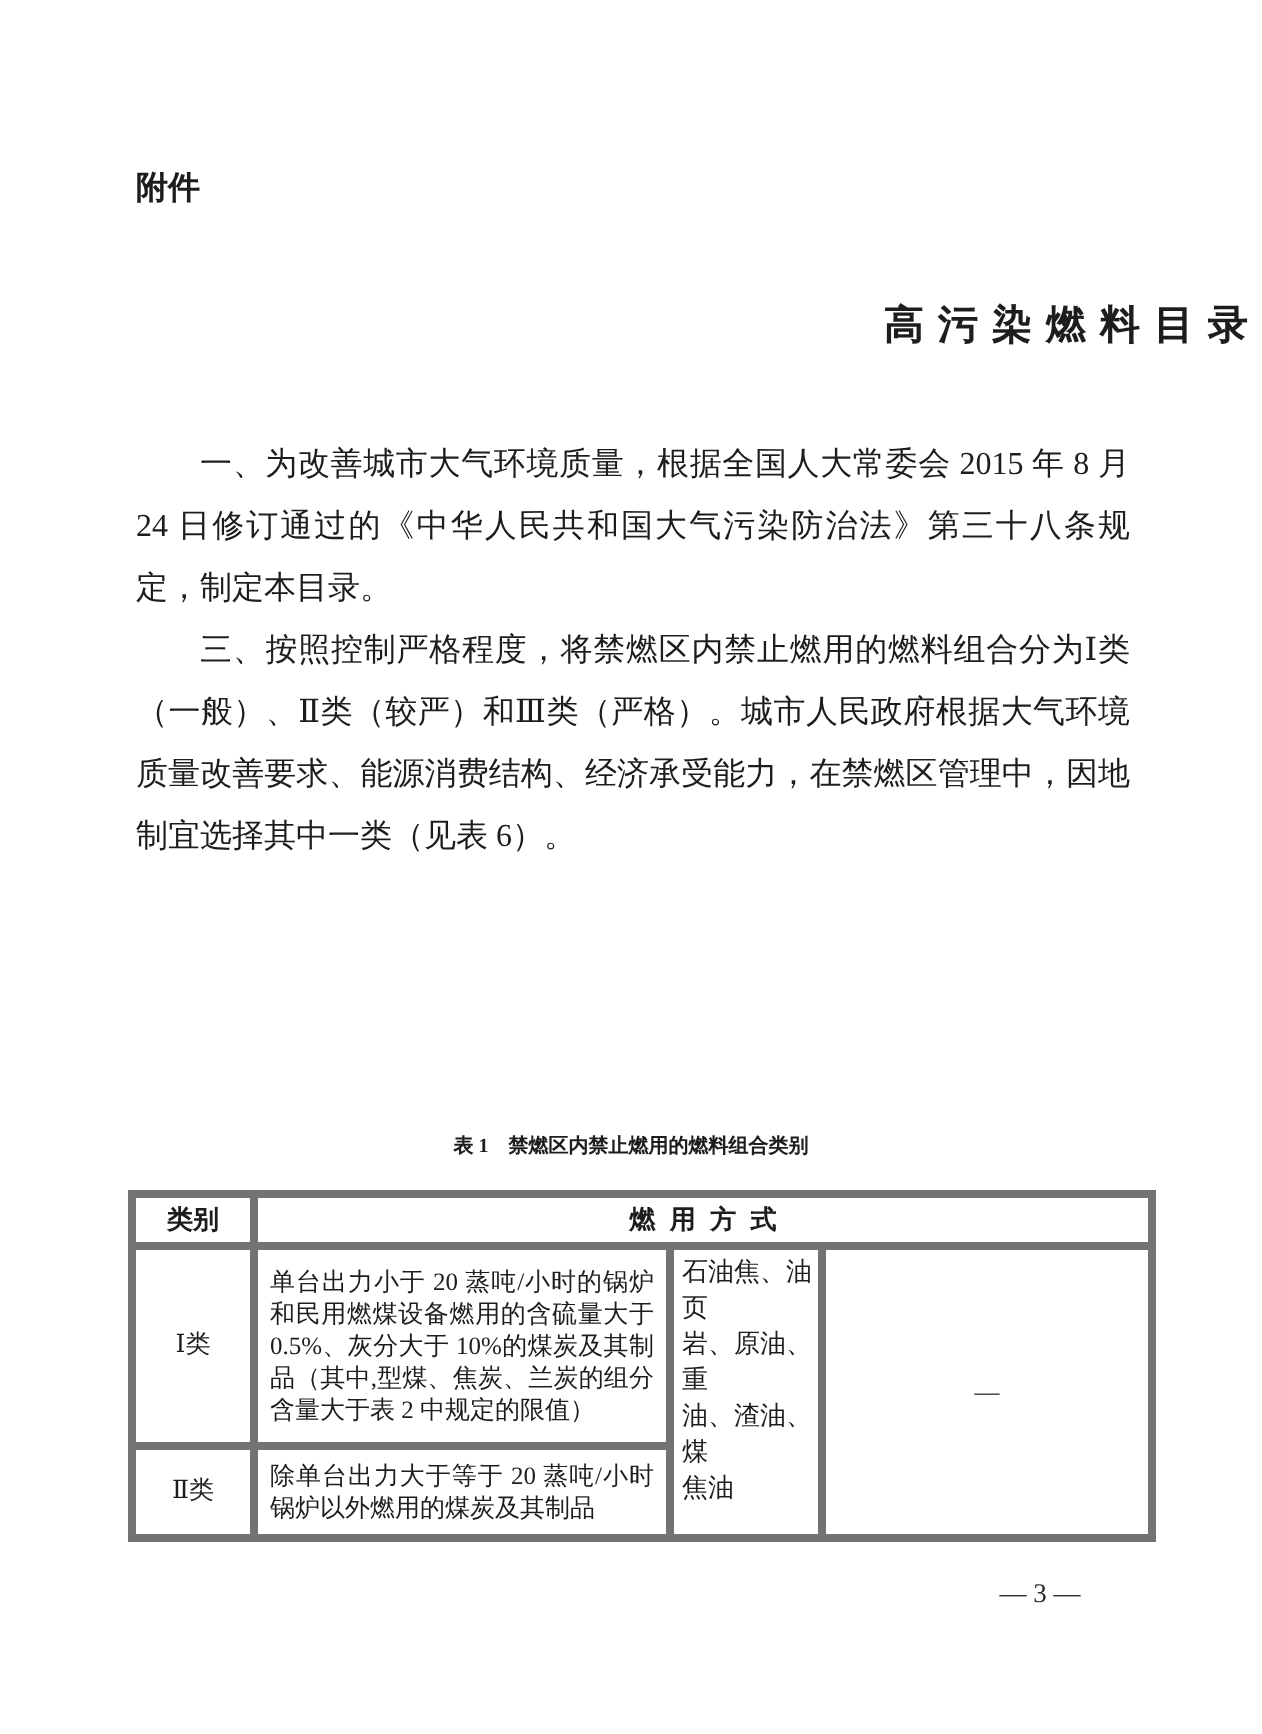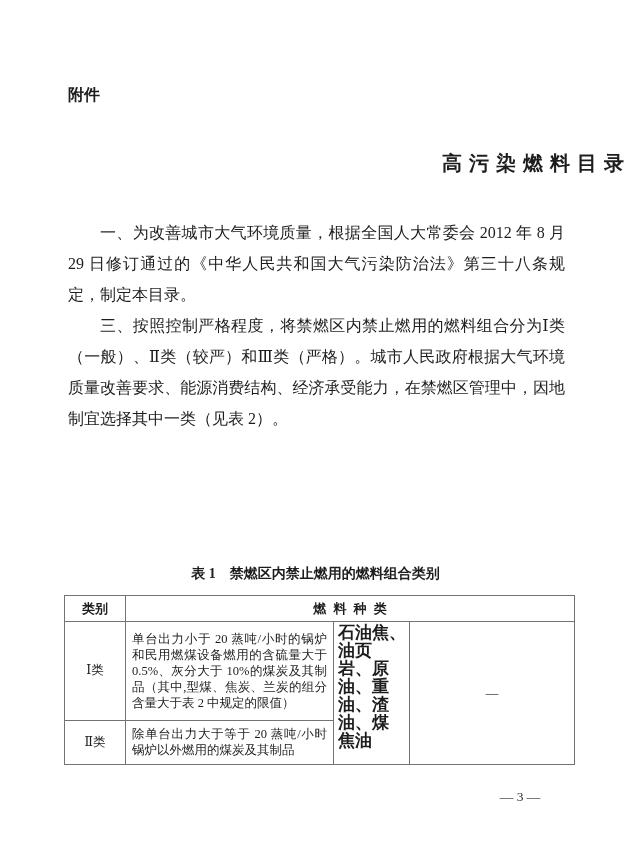--- a/index.html
+++ b/index.html
@@ -27,76 +27,76 @@
   }
   .body-text {
     position:absolute; left:68px; top:217px; width:497px;
     font-size:16px; line-height:31px;
     text-align:justify;
   }
   .body-text p { text-indent:32px; }
   .table-caption {
     position:absolute; left:0; right:0; top:565px;
     text-align:center;
-    font-weight:bold; font-size:14px; line-height:18px;
+    font-weight:bold; font-size:10px; line-height:18px;
   }
   table.fuel-table {
     position:absolute; left:64px; top:595px;
     width:510px;
     border-collapse:collapse; table-layout:fixed;
     font-size:12.5px; color:#1d1d1d;
   }
-  .fuel-table td, .fuel-table th { border:1px solid #737373; vertical-align:middle; }
+  .fuel-table td, .fuel-table th { border:4px solid #737373; vertical-align:middle; }
   .fuel-table th {
     font-weight:bold; font-size:13px; text-align:center; height:26px;
   }
   .fuel-table th.hdr-fuel { letter-spacing:0.55em; text-indent:0.55em; }
   .fuel-table tr.row-1 { height:82px; }
   .fuel-table tr.row-2 { height:36px; }
   .fuel-table td.cat { text-align:center; }
   .fuel-table td.desc {
     text-align:justify; padding:3px 6px; line-height:16px;
   }
   .fuel-table td.oils {
     padding:2px 2px 14px 4px; line-height:18px;
-    font-size:17px; white-space:pre-line;font-weight:bold;
+    font-size:13px; white-space:pre-line;
   }
   .fuel-table td.dash { text-align:center; }
   .page-number {
     position:absolute; top:789px; left:472px; width:96px;
     text-align:center; font-size:13.5px; color:#2a2a2a;
   }
 </style>
 </head>
 <body>
 
 <div class="page">
 
   <div class="attachment-label">附件</div>
 
   <div class="doc-title">高污染燃料目录</div>
 
   <div class="body-text">
-    <p>一、为改善城市大气环境质量，根据全国人大常委会 2012 年 8 月 29 日修订通过的《中华人民共和国大气污染防治法》第三十八条规定，制定本目录。</p>
-    <p>三、按照控制严格程度，将禁燃区内禁止燃用的燃料组合分为Ⅰ类（一般）、Ⅱ类（较严）和Ⅲ类（严格）。城市人民政府根据大气环境质量改善要求、能源消费结构、经济承受能力，在禁燃区管理中，因地制宜选择其中一类（见表 2）。</p>
+    <p>一、为改善城市大气环境质量，根据全国人大常委会 2015 年 8 月 24 日修订通过的《中华人民共和国大气污染防治法》第三十八条规定，制定本目录。</p>
+    <p>三、按照控制严格程度，将禁燃区内禁止燃用的燃料组合分为Ⅰ类（一般）、Ⅱ类（较严）和Ⅲ类（严格）。城市人民政府根据大气环境质量改善要求、能源消费结构、经济承受能力，在禁燃区管理中，因地制宜选择其中一类（见表 6）。</p>
   </div>
 
   <div class="table-caption">表 1　禁燃区内禁止燃用的燃料组合类别</div>
 
   <table class="fuel-table">
     <colgroup>
       <col style="width:61px">
       <col style="width:208px">
       <col style="width:76px">
       <col style="width:165px">
     </colgroup>
     <tbody>
       <tr class="row-hdr">
         <th class="hdr-cat">类别</th>
-        <th class="hdr-fuel" colspan="3">燃料种类</th>
+        <th class="hdr-fuel" colspan="3">燃用方式</th>
       </tr>
       <tr class="row-1">
         <td class="cat">Ⅰ类</td>
         <td class="desc">单台出力小于 20 蒸吨/小时的锅炉和民用燃煤设备燃用的含硫量大于 0.5%、灰分大于 10%的煤炭及其制品（其中,型煤、焦炭、兰炭的组分含量大于表 2 中规定的限值）</td>
         <td class="oils" rowspan="2">石油焦、油页
 岩、原油、重
 油、渣油、煤
 焦油</td>
         <td class="dash" rowspan="2">—</td>
       </tr>

